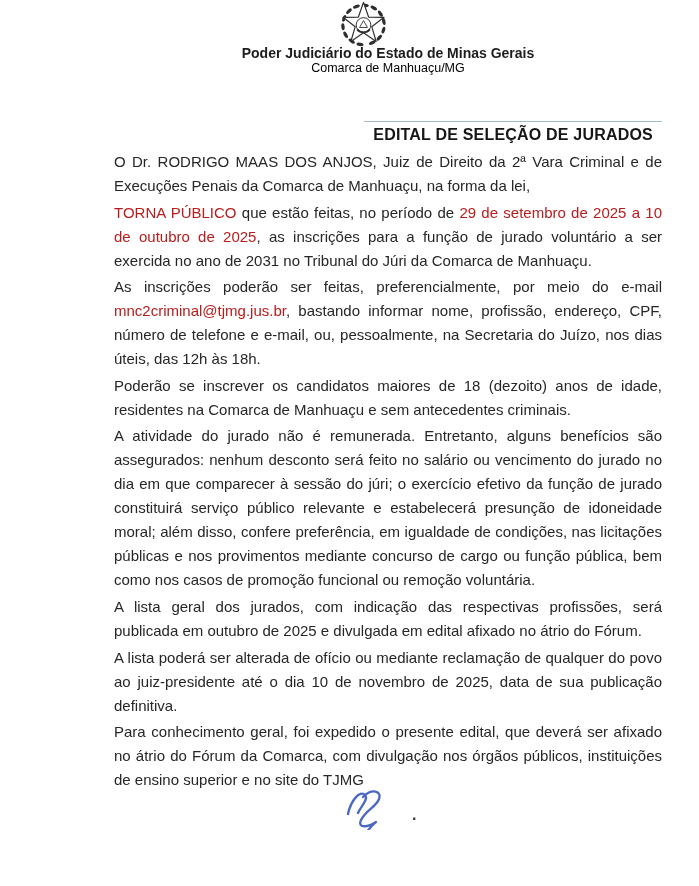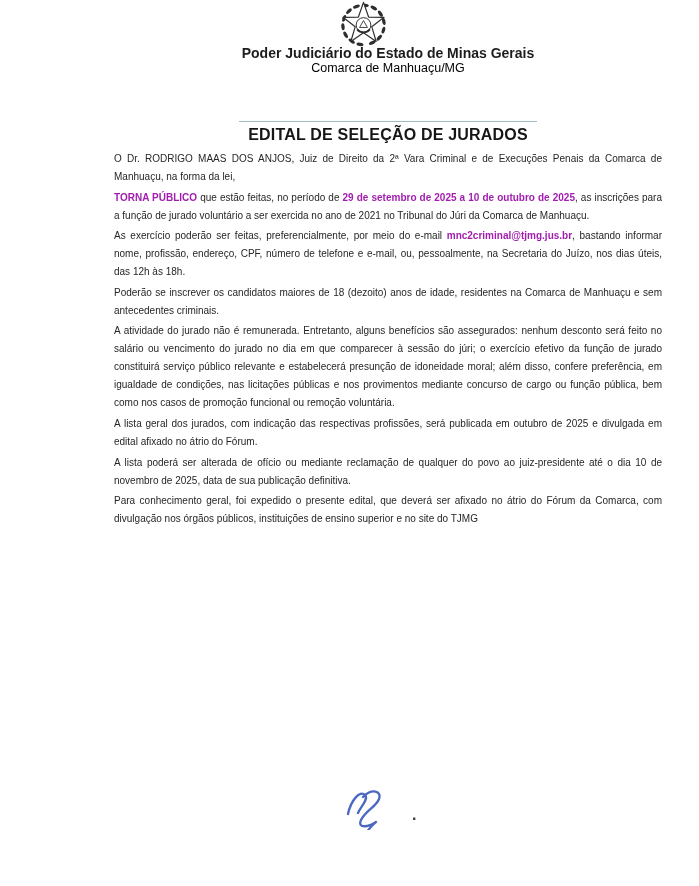--- a/index.html
+++ b/index.html
@@ -35,35 +35,35 @@
     font-family:"Liberation Serif","DejaVu Serif",serif;
     font-size:13px;line-height:16px;color:#2b2b2b;
   }
   .contact a.email{
     color:#2b2b2b;text-decoration:underline;cursor:pointer;
   }
   
   .docbody{
     position:absolute;left:114px;top:121px;width:548px;
   }
-  .title-wrap{text-align:center;margin:0 0 4px 0;}
+  .title-wrap{text-align:right;margin:0 0 4px 0;}
   h1.title{
     display:inline-block;margin:0;
     font-size:16px;font-weight:bold;color:#161616;
     line-height:22px;letter-spacing:.2px;
     border-top:1px solid var(--rule);
     padding:2px 9px 0 9px;
   }
   .paras p{
     margin:0 0 2.6px 0;
-    font-size:10px;line-height:18px;
+    font-size:15px;line-height:24px;
     text-align:justify;
     color:var(--text);
   }
-  .paras .b{font-weight:bold;color:#a21caf;}
+  .paras .b{font-weight:normal;color:#b91c1c;}
   .stray-dot{
     position:absolute;left:412px;top:806px;
     font-size:16px;font-weight:bold;color:#3a3a3a;
   }
   .signature-svg{
     position:absolute;left:330px;top:786px;width:100px;height:98px;
     pointer-events:none;
   }
 </style>
 </head>
@@ -99,22 +99,22 @@
     <div class="org">Poder Judiciário do Estado de Minas Gerais</div>
     <div class="comarca">Comarca de Manhuaçu/MG</div>
   </header>
 
   <main class="docbody">
     <div class="title-wrap">
       <h1 class="title">EDITAL DE SELEÇÃO DE JURADOS</h1>
     </div>
     <div class="paras">
         <p><span>O Dr. RODRIGO MAAS DOS ANJOS, Juiz de Direito da 2ª Vara Criminal e de Execuções Penais da Comarca de Manhuaçu, na forma da lei,</span></p>
-        <p><span class="b">TORNA PÚBLICO</span><span> que estão feitas, no período de </span><span class="b">29 de setembro de 2025 a 10 de outubro de 2025</span><span>, as inscrições para a função de jurado voluntário a ser exercida no ano de 2021 no Tribunal do Júri da Comarca de Manhuaçu.</span></p>
-        <p><span>As exercício poderão ser feitas, preferencialmente, por meio do e-mail </span><span class="b">mnc2criminal@tjmg.jus.br</span><span>, bastando informar nome, profissão, endereço, CPF, número de telefone e e-mail, ou, pessoalmente, na Secretaria do Juízo, nos dias úteis, das 12h às 18h.</span></p>
+        <p><span class="b">TORNA PÚBLICO</span><span> que estão feitas, no período de </span><span class="b">29 de setembro de 2025 a 10 de outubro de 2025</span><span>, as inscrições para a função de jurado voluntário a ser exercida no ano de 2031 no Tribunal do Júri da Comarca de Manhuaçu.</span></p>
+        <p><span>As inscrições poderão ser feitas, preferencialmente, por meio do e-mail </span><span class="b">mnc2criminal@tjmg.jus.br</span><span>, bastando informar nome, profissão, endereço, CPF, número de telefone e e-mail, ou, pessoalmente, na Secretaria do Juízo, nos dias úteis, das 12h às 18h.</span></p>
         <p><span>Poderão se inscrever os candidatos maiores de 18 (dezoito) anos de idade, residentes na Comarca de Manhuaçu e sem antecedentes criminais.</span></p>
         <p><span>A atividade do jurado não é remunerada. Entretanto, alguns benefícios são assegurados: nenhum desconto será feito no salário ou vencimento do jurado no dia em que comparecer à sessão do júri; o exercício efetivo da função de jurado constituirá serviço público relevante e estabelecerá presunção de idoneidade moral; além disso, confere preferência, em igualdade de condições, nas licitações públicas e nos provimentos mediante concurso de cargo ou função pública, bem como nos casos de promoção funcional ou remoção voluntária.</span></p>
         <p><span>A lista geral dos jurados, com indicação das respectivas profissões, será publicada em outubro de 2025 e divulgada em edital afixado no átrio do Fórum.</span></p>
         <p><span>A lista poderá ser alterada de ofício ou mediante reclamação de qualquer do povo ao juiz-presidente até o dia 10 de novembro de 2025, data de sua publicação definitiva.</span></p>
         <p><span>Para conhecimento geral, foi expedido o presente edital, que deverá ser afixado no átrio do Fórum da Comarca, com divulgação nos órgãos públicos, instituições de ensino superior e no site do TJMG</span></p>
       </div>
 
   </main>
 
   <span class="stray-dot">.</span>

